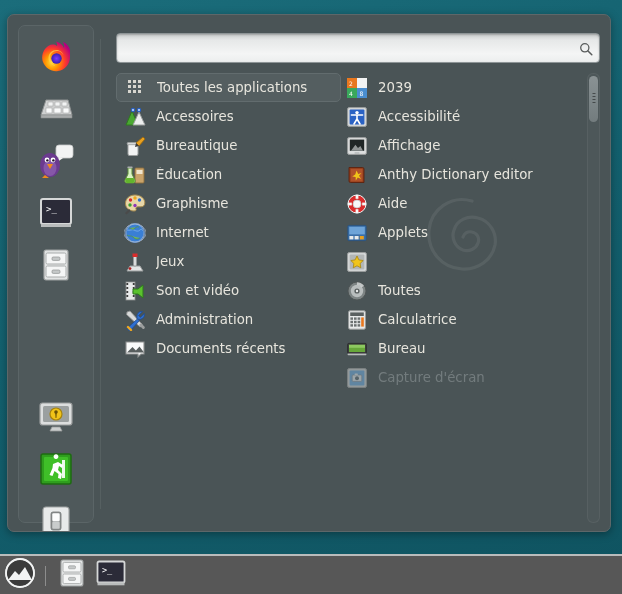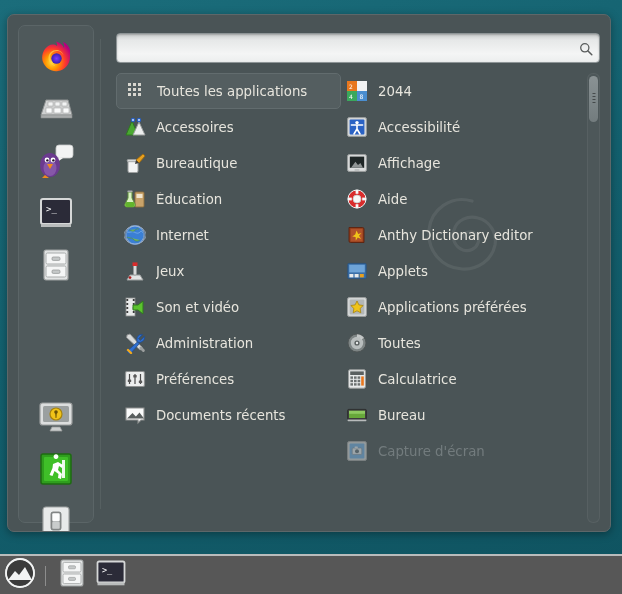--- a/index.html
+++ b/index.html
@@ -101,21 +101,21 @@
 
   .col {
     position: absolute; top: 0;
     width: 225px;
   }
   #col-categories { left: 0; }
   #col-apps { left: 222px; }
 
   .menu-row {
     position: relative;
-    height: 36px;
+    height: 29px;
     display: flex;
     align-items: center;
     padding: 8px 8px;
     border-radius: 5px;
     color: #e7e5dd;
     font-size: 13.3px;
     white-space: nowrap;
   }
   .menu-row.selected {
     background: #545e60;
@@ -376,20 +376,34 @@
             <rect x="11" y="4" width="9" height="15" rx="1" fill="#c9a36a" stroke="#8d6d3c" stroke-width=".9"></rect>
             <rect x="12.5" y="6" width="6" height="4" fill="#f0e5cf"></rect>
             <path d="M4 4 h4 v6 l3 6 a2 2 0 0 1 -1.8 3 H2.8 A2 2 0 0 1 1 16 l3 -6 z" fill="#d9f2c2" stroke="#5d8a3a" stroke-width="1"></path>
             <path d="M2.4 14 h7.2 l1 2 a2 2 0 0 1 -1.8 3 H3.2 A2 2 0 0 1 1.4 16 z" fill="#63b52d"></path>
             <rect x="3.4" y="2.6" width="5.2" height="1.6" rx=".6" fill="#a9acac"></rect>
           </svg>
         </span>
         <span class="row-label">Éducation</span>
       </div>
 
+      <div class="menu-row">
+        <span class="row-icon">
+          <svg width="22" height="22" viewBox="0 0 22 22">
+            <path d="M11 2 C5 2 1.5 6 1.5 10.5 C1.5 15 5.5 18 10 18 c2 0 2.5-1 2-2 -.6-1.2 .4-2.2 1.8-2.2 H17 c2.4 0 3.8-1.6 3.8-4C20.8 5.6 16.6 2 11 2 z" fill="#e8d7a8" stroke="#a98c4e" stroke-width="1"></path>
+            <circle cx="6.5" cy="7" r="1.7" fill="#d92c2c"></circle>
+            <circle cx="11" cy="5" r="1.7" fill="#f0a81e"></circle>
+            <circle cx="15.5" cy="7" r="1.7" fill="#2f6fd0"></circle>
+            <circle cx="6" cy="12" r="1.7" fill="#3aa02f"></circle>
+            <circle cx="11" cy="12.5" r="1.7" fill="#8e39b8"></circle>
+            <path d="M1 20 l4 -4 l1.6 1.6 l-4 4 z" fill="#4a4a4a"></path>
+          </svg>
+        </span>
+        <span class="row-label">Graphisme</span>
+      </div>
 
       <div class="menu-row">
         <span class="row-icon">
           <svg width="22" height="22" viewBox="0 0 22 22">
             <circle cx="11" cy="11" r="9.4" fill="#3a7fd5" stroke="#d6dadd" stroke-width="1.3"></circle>
             <path d="M3 8 c3 1 5-1 7 0 s4 2 6 0 3 1 3 1" fill="none" stroke="#bfe0ff" stroke-width=".8" opacity=".5"></path>
             <path d="M5 6 c2 0 3 2 5 1 s2-3 5-2 M3 13 c2 2 4 0 6 2 s4 3 7 1" fill="#7cc04a" opacity=".85" stroke="#4e8a28" stroke-width=".6"></path>
             <ellipse cx="11" cy="11" rx="9.4" ry="9.4" fill="none" stroke="#2a5d9e" stroke-width=".8"></ellipse>
             <path d="M11 1.8 a14 9.4 0 0 0 0 18.4 a14 9.4 0 0 0 0 -18.4" fill="none" stroke="#cfe3ff" stroke-width=".7" opacity=".6"></path>
           </svg>
@@ -434,36 +448,20 @@
           <svg width="22" height="22" viewBox="0 0 22 22">
             <path d="M3 3 l3 -1 l10 11 l2 2 a2 2 0 0 1 -2.6 2.6 l-2 -2 L2.6 5.6 z" fill="#d8dada" stroke="#8c8f8f" stroke-width=".9"></path>
             <path d="M15 16 l3.4 3.4 a1.4 1.4 0 0 0 2 -2 L17 14 z" fill="#9b9e9e"></path>
             <path d="M18.6 2.6 l-4 4 l1.8 1.8 l4 -4 a5 5 0 0 1 -7 5.6 L4 18.4 a2 2 0 0 0 2.8 2.8 l8.4 -9.4 a5 5 0 0 1 3.4 -9.2 z" fill="#2f6fd0" stroke="#1f4c91" stroke-width=".8"></path>
             <path d="M4 18 l3 3" stroke="#f0a81e" stroke-width="2.4" stroke-linecap="round"></path>
           </svg>
         </span>
         <span class="row-label">Administration</span>
       </div>
 
-      <div class="menu-row">
-        <span class="row-icon">
-          <svg width="22" height="22" viewBox="0 0 22 22">
-            <rect x="1.5" y="3.5" width="19" height="15" rx="1.5" fill="#eceeee" stroke="#8d9090" stroke-width="1.2"></rect>
-            <g stroke="#4a4a4a" stroke-width="1.2">
-              <line x1="5.5" y1="6" x2="5.5" y2="16"></line>
-              <line x1="11" y1="6" x2="11" y2="16"></line>
-              <line x1="16.5" y1="6" x2="16.5" y2="16"></line>
-            </g>
-            <rect x="3.8" y="11.5" width="3.4" height="2.6" rx=".6" fill="#5a5a5a"></rect>
-            <rect x="9.3" y="7" width="3.4" height="2.6" rx=".6" fill="#5a5a5a"></rect>
-            <rect x="14.8" y="12.5" width="3.4" height="2.6" rx=".6" fill="#5a5a5a"></rect>
-          </svg>
-        </span>
-        <span class="row-label">Préférences</span>
-      </div>
 
 
       <div class="menu-row">
         <span class="row-icon">
           <svg width="22" height="22" viewBox="0 0 22 22">
             <path d="M2 4 h18 v12 h-3 l-3 3 v-3 H2 z" fill="#fafbfb" stroke="#8d9090" stroke-width="1.1"></path>
             <path d="M3 14.6 l5.5 -5.5 l3.4 3.4 l3.6 -4 l4.5 6.1 z" fill="#595f5f"></path>
           </svg>
         </span>
         <span class="row-label">Documents récents</span>
@@ -477,21 +475,21 @@
           <svg width="20" height="20" viewBox="0 0 20 20">
             <rect x="0" y="0" width="10" height="10" fill="#e8771e"></rect>
             <rect x="10" y="0" width="10" height="10" fill="#f2f3f3"></rect>
             <rect x="0" y="10" width="10" height="10" fill="#3aa85c"></rect>
             <rect x="10" y="10" width="10" height="10" fill="#4a8ed0"></rect>
             <text x="2" y="7.5" font-family="DejaVu Sans, sans-serif" font-size="6" fill="#ffffff">2</text>
             <text x="2" y="17.5" font-family="DejaVu Sans, sans-serif" font-size="6" fill="#ffffff">4</text>
             <text x="12.5" y="17.5" font-family="DejaVu Sans, sans-serif" font-size="6" fill="#ffffff">8</text>
           </svg>
         </span>
-        <span class="row-label">2044</span>
+        <span class="row-label">2039</span>
       </div>
 
       <div class="menu-row">
         <span class="row-icon">
           <svg width="20" height="20" viewBox="0 0 20 20">
             <rect x="0.6" y="0.6" width="18.8" height="18.8" rx="1.5" fill="#d8dbdb" stroke="#9a9d9d" stroke-width="1"></rect>
             <rect x="2.6" y="2.6" width="14.8" height="14.8" rx="1" fill="#2a62c4"></rect>
             <circle cx="10" cy="5.6" r="1.7" fill="#ffffff"></circle>
             <path d="M4.4 8 h11.2 M10 8 v4 M10 12 l-3 5 M10 12 l3 5" stroke="#ffffff" stroke-width="1.6" stroke-linecap="round" fill="none"></path>
           </svg>
@@ -502,20 +500,31 @@
       <div class="menu-row">
         <span class="row-icon">
           <svg width="20" height="20" viewBox="0 0 20 20">
             <rect x="0.6" y="1.6" width="18.8" height="16.8" rx="1.5" fill="#dcdede" stroke="#9a9d9d" stroke-width="1"></rect>
             <rect x="2.8" y="3.6" width="14.4" height="11.2" fill="#1f2626"></rect>
             <path d="M4 14.8 l4.4 -6 l2.6 3.2 l2.4 -2 l2.6 4.8 z" fill="#8f9494"></path>
             <rect x="7.6" y="16.2" width="4.8" height="1.6" fill="#b9bcbc"></rect>
           </svg>
         </span>
         <span class="row-label">Affichage</span>
+      </div>
+
+      <div class="menu-row">
+        <span class="row-icon">
+          <svg width="20" height="20" viewBox="0 0 20 20">
+            <path d="M2 2.5 h13.5 a1.5 1.5 0 0 1 1.5 1.5 v13.5 H3.5 A1.5 1.5 0 0 1 2 16 z" fill="#8e3b18" stroke="#5c2310" stroke-width=".9"></path>
+            <path d="M3.6 3.8 h12 v12.8 h-12 z" fill="#b0522a"></path>
+            <path d="M9.6 5.4 l1.6 3.6 l3.2 -1 l-2.4 2.8 l2.2 3.2 l-3.4 -1.4 l-2 3 l-.2 -3.6 l-3.4 -.6 l3 -1.8 z" fill="#f0c419"></path>
+          </svg>
+        </span>
+        <span class="row-label">Anthy Dictionary editor</span>
       </div>
 
       <div class="menu-row">
         <span class="row-icon">
           <svg width="20" height="20" viewBox="0 0 20 20">
             <circle cx="10" cy="10" r="9" fill="#d92c2c" stroke="#f2f3f3" stroke-width="1"></circle>
             <circle cx="10" cy="10" r="4" fill="#f7f8f8" stroke="#c4c7c7" stroke-width=".8"></circle>
             <g fill="#f7f8f8">
               <rect x="8.6" y="0.8" width="2.8" height="4"></rect>
               <rect x="8.6" y="15.2" width="2.8" height="4"></rect>
@@ -523,51 +532,39 @@
               <rect x="15.2" y="8.6" width="4" height="2.8"></rect>
             </g>
           </svg>
         </span>
         <span class="row-label">Aide</span>
       </div>
 
       <div class="menu-row">
         <span class="row-icon">
           <svg width="20" height="20" viewBox="0 0 20 20">
-            <path d="M2 2.5 h13.5 a1.5 1.5 0 0 1 1.5 1.5 v13.5 H3.5 A1.5 1.5 0 0 1 2 16 z" fill="#8e3b18" stroke="#5c2310" stroke-width=".9"></path>
-            <path d="M3.6 3.8 h12 v12.8 h-12 z" fill="#b0522a"></path>
-            <path d="M9.6 5.4 l1.6 3.6 l3.2 -1 l-2.4 2.8 l2.2 3.2 l-3.4 -1.4 l-2 3 l-.2 -3.6 l-3.4 -.6 l3 -1.8 z" fill="#f0c419"></path>
-          </svg>
-        </span>
-        <span class="row-label">Anthy Dictionary editor</span>
-      </div>
-
-      <div class="menu-row">
-        <span class="row-icon">
-          <svg width="20" height="20" viewBox="0 0 20 20">
             <rect x="0.8" y="2.4" width="18.4" height="15.2" rx="1.2" fill="#3a6fa8" stroke="#2a5480" stroke-width=".9"></rect>
             <rect x="2.2" y="3.8" width="15.6" height="7.6" fill="#6ea4d8"></rect>
             <rect x="2.4" y="13" width="4" height="3.4" fill="#e8eaea"></rect>
             <rect x="7.6" y="13" width="4" height="3.4" fill="#e8eaea"></rect>
             <rect x="12.8" y="13" width="4" height="3.4" fill="#e8a020"></rect>
           </svg>
         </span>
         <span class="row-label">Applets</span>
       </div>
 
 
       <div class="menu-row">
         <span class="row-icon">
           <svg width="20" height="20" viewBox="0 0 20 20">
             <rect x="0.6" y="0.6" width="18.8" height="18.8" rx="1.5" fill="#d8dbdb" stroke="#9a9d9d" stroke-width="1"></rect>
             <rect x="2.6" y="2.6" width="14.8" height="14.8" rx="1" fill="#b2b6b6"></rect>
             <path d="M10 4 l1.9 3.9 l4.3 .6 l-3.1 3 l.7 4.3 l-3.8 -2 l-3.8 2 l.7 -4.3 l-3.1 -3 l4.3 -.6 z" fill="#f0c419" stroke="#a8840c" stroke-width=".8"></path>
           </svg>
         </span>
-        <span class="row-label">Applications préférées</span>
       </div>
 
       <div class="menu-row">
         <span class="row-icon">
           <svg width="20" height="20" viewBox="0 0 20 20">
             <circle cx="10" cy="10" r="9" fill="#7d8484" stroke="#4e5454" stroke-width=".9"></circle>
             <circle cx="10" cy="10" r="6.2" fill="#b9bebe"></circle>
             <circle cx="10" cy="10" r="2.6" fill="#5a6060"></circle>
             <circle cx="10" cy="10" r="1.2" fill="#e8eaea"></circle>
             <path d="M10 1.2 a8.8 8.8 0 0 1 7 3.6 l-2.4 1.6 a5.8 5.8 0 0 0 -4.6 -2.4 z" fill="#dfe2e2" opacity=".7"></path>

